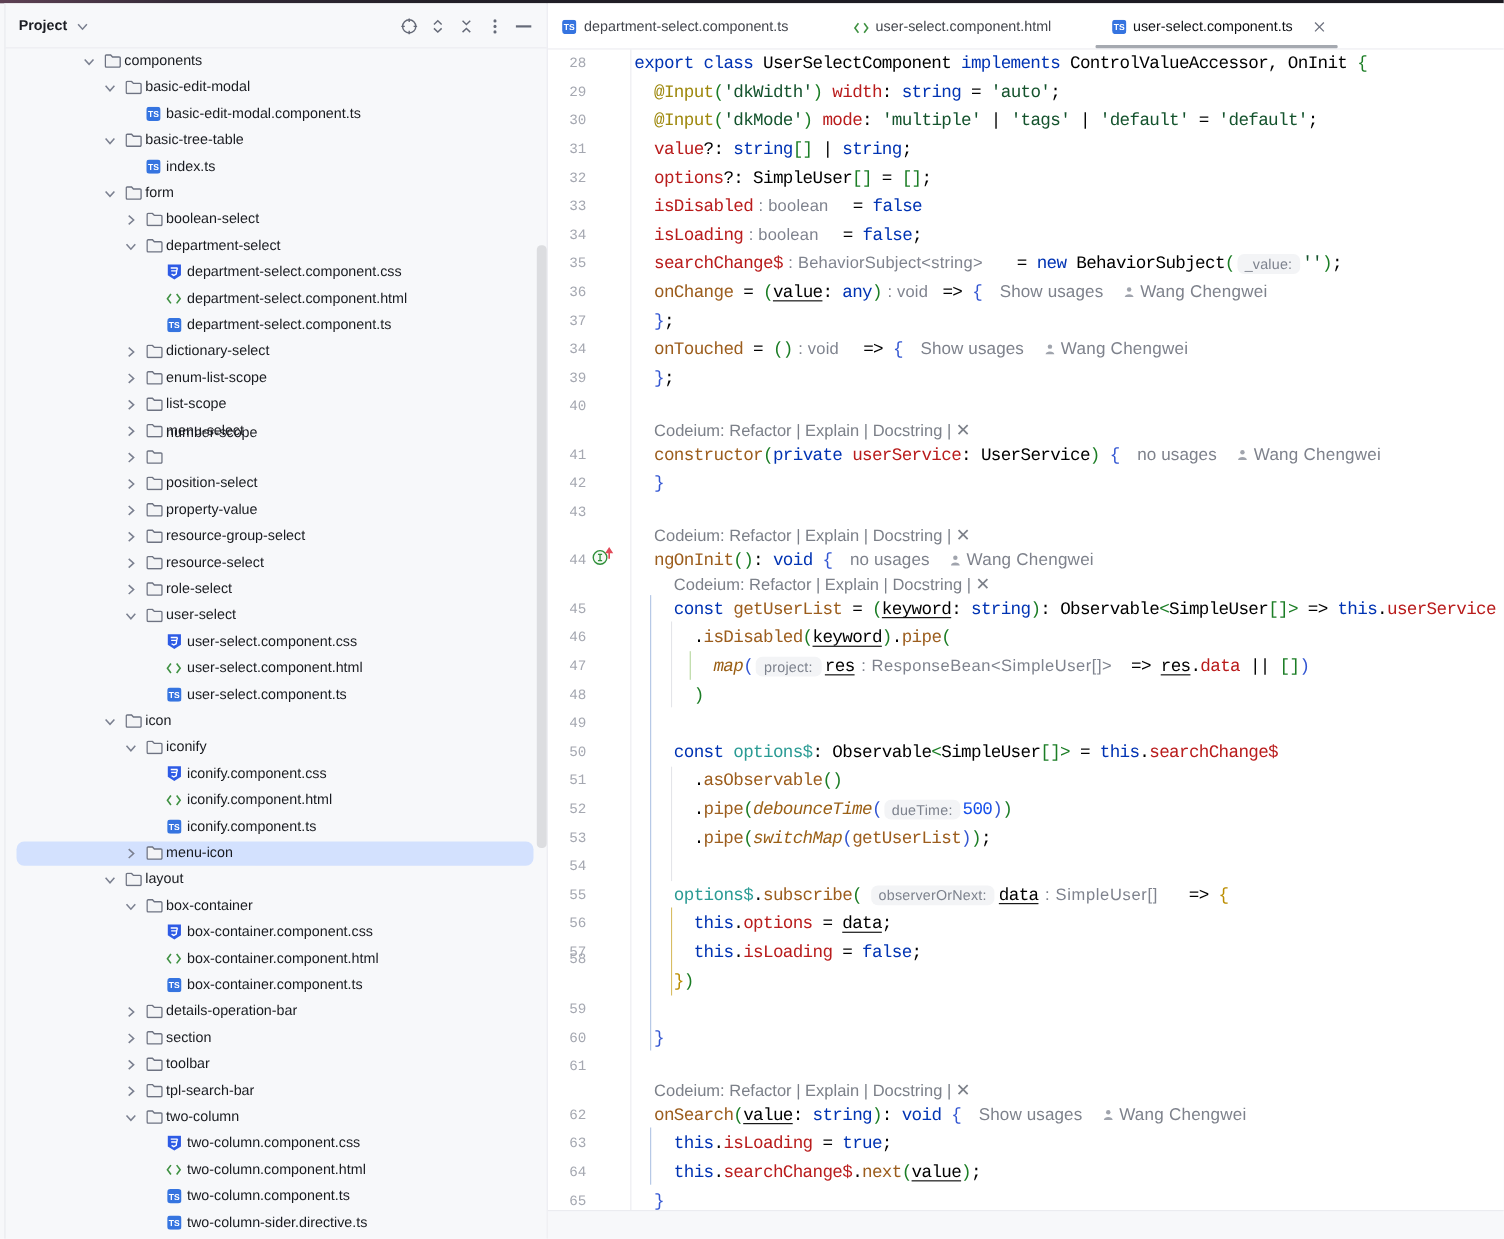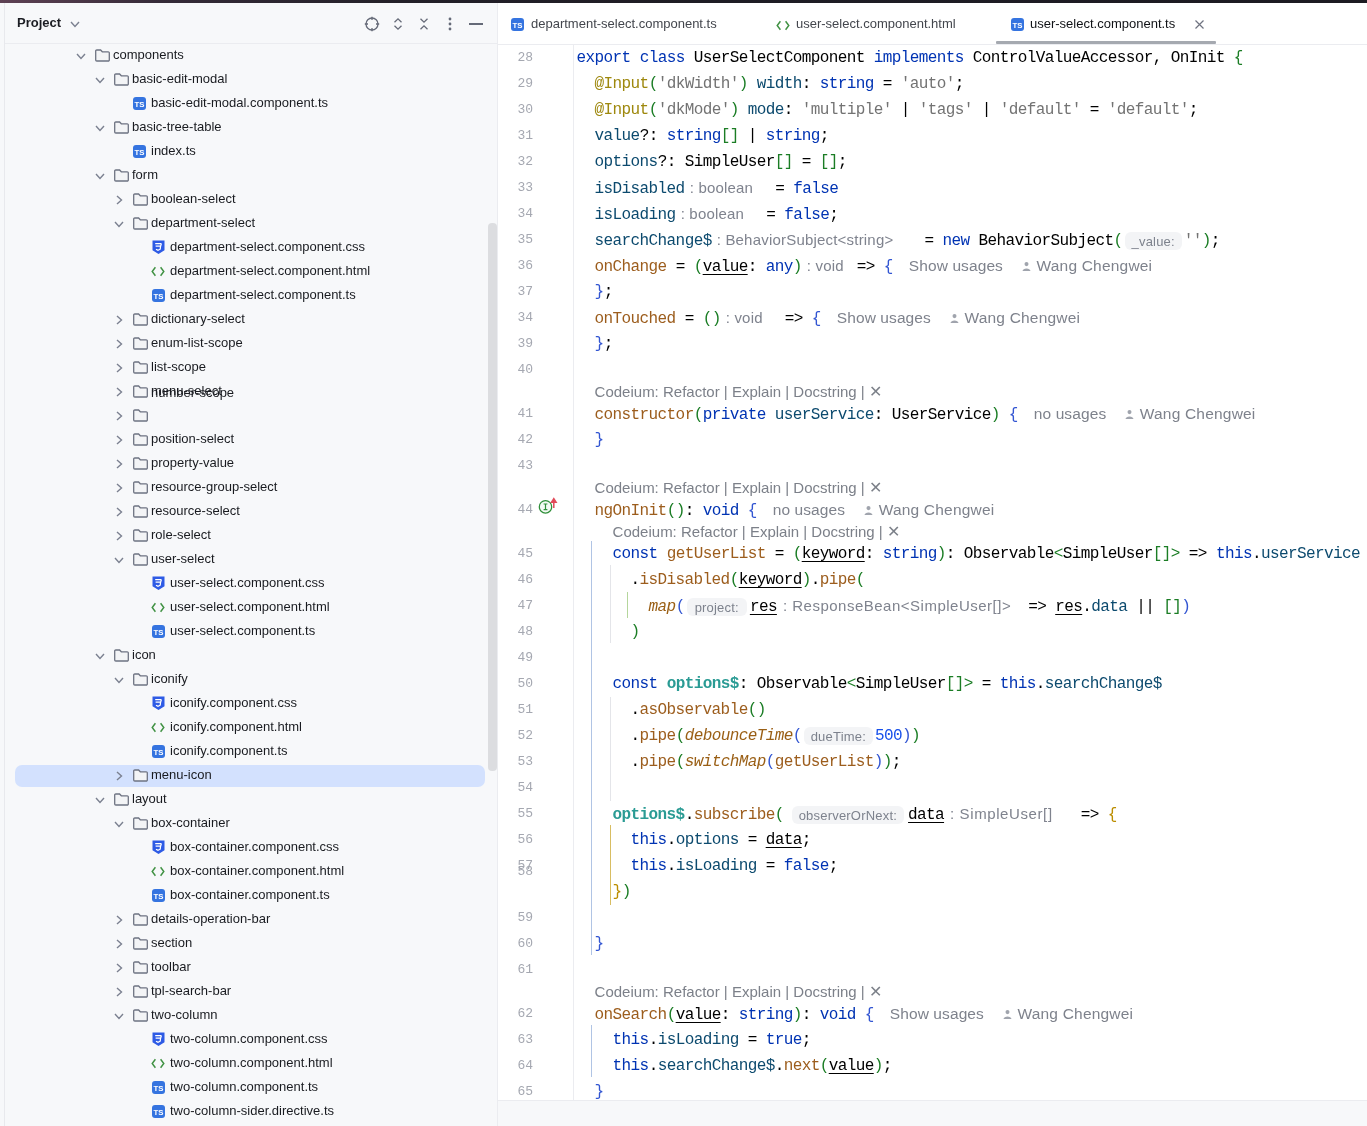--- a/index.html
+++ b/index.html
@@ -14,26 +14,26 @@
 .editor-bg{position:absolute;left:498px;top:3px;width:869px;height:1102px;background:#ffffff;}
 .tabs-border{position:absolute;left:498px;top:44px;width:869px;height:1px;background:#ebecf0;}
 .tab-underline{position:absolute;left:996px;top:41px;width:220px;height:3px;background:#a5a9b0;border-radius:1px;}
 .tablabel{position:absolute;top:16px;font-size:13px;white-space:pre;}
 .gutter-sep{position:absolute;left:573px;top:45px;width:1px;height:1055px;background:#ebecf0;}
 .bottomstrip{position:absolute;left:498px;top:1100px;width:869px;height:26px;background:#f7f8fa;border-top:1px solid #ebecf0;}
 .guide{position:absolute;width:1px;background:#e7e8ec;}
 .crow{position:absolute;left:498px;width:869px;white-space:pre;font-family:"Liberation Mono",monospace;font-size:16px;letter-spacing:-0.6px;color:#000;}
 .lnum{position:absolute;width:36px;text-align:right;font-family:"Liberation Mono",monospace;font-size:13px;color:#a5a8b1;}
 .k{color:#0033b3;}
-.s{color:#737373;}
+.s{color:#14532d;}
 .n{color:#1750eb;}
-.f{color:#0c4a6e;margin-top:12px;}
+.f{color:#b91c1c;margin-top:12px;}
 .fn{color:#9c5d1d;}
 .fni{color:#9a5f15;font-style:italic;}
-.t{color:#2a9b94;font-weight:bold;}
+.t{color:#2a9b94;}
 .d{color:#9e880d;}
 .p1{color:#1b7d25;}
 .p2{color:#3356d2;}
 .p3{color:#bb8d00;}
 .u{text-decoration:underline;text-underline-offset:3px;}
 .ih{font-family:"Liberation Sans",sans-serif;font-size:15px;letter-spacing:0.2px;color:#7f838e;}
 .ihb{font-family:"Liberation Sans",sans-serif;font-size:13px;letter-spacing:0.2px;color:#7d828d;background:#f3f4f6;border-radius:6px;padding:1.5px 7px;}
 .cv{font-family:"Liberation Sans",sans-serif;font-size:15.5px;letter-spacing:0.1px;color:#7e828c;}
 .codeium{position:absolute;font-size:15px;color:#7c8089;white-space:pre;text-align:right;}
 svg{display:block;}

